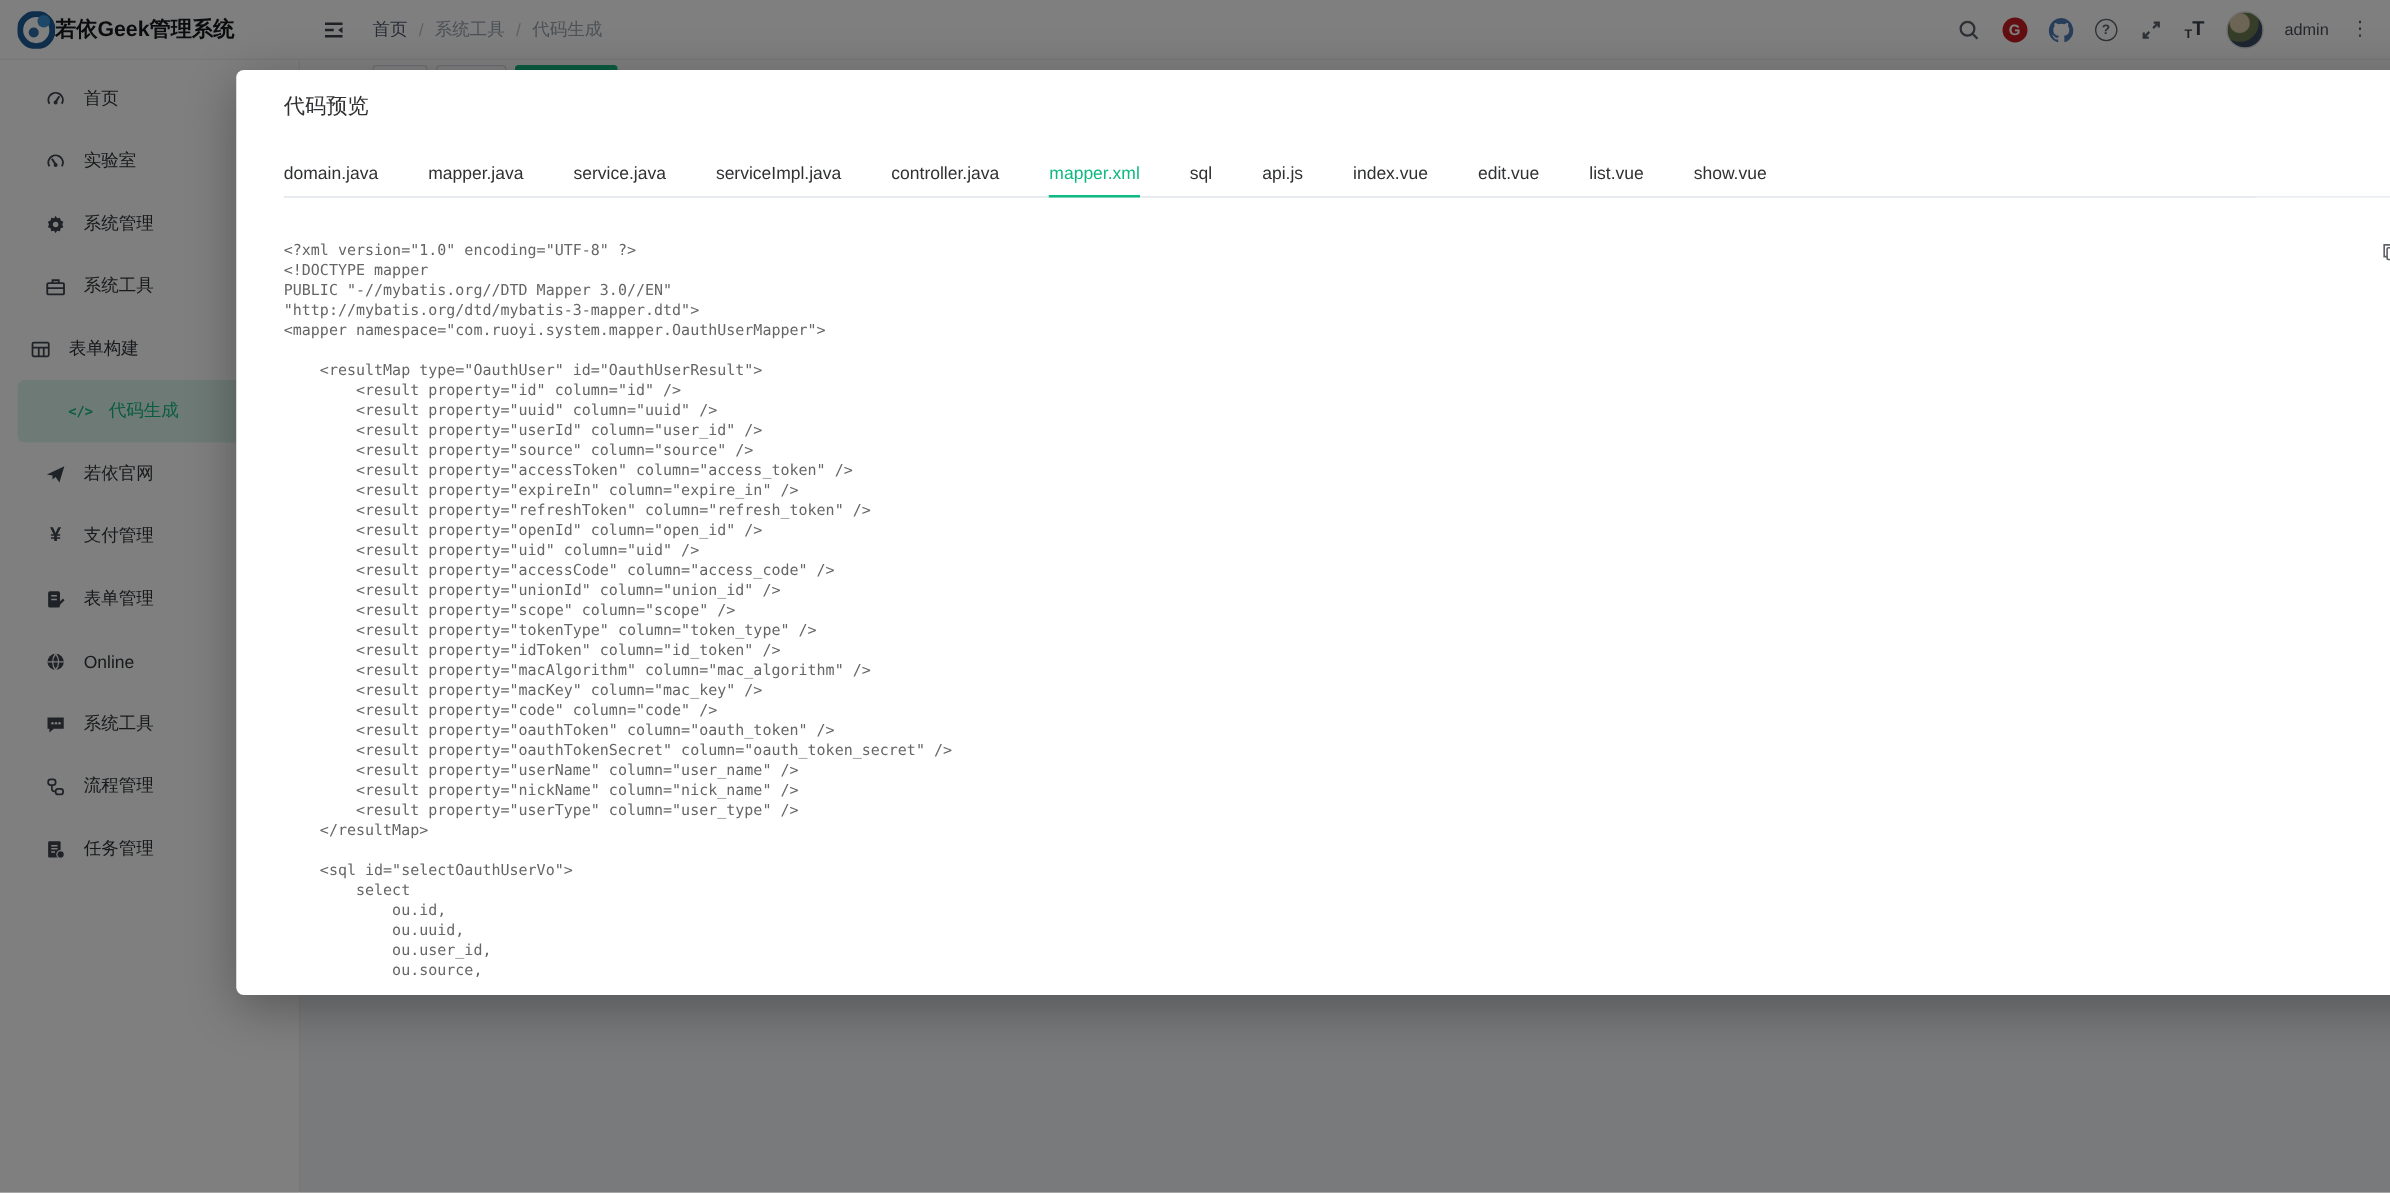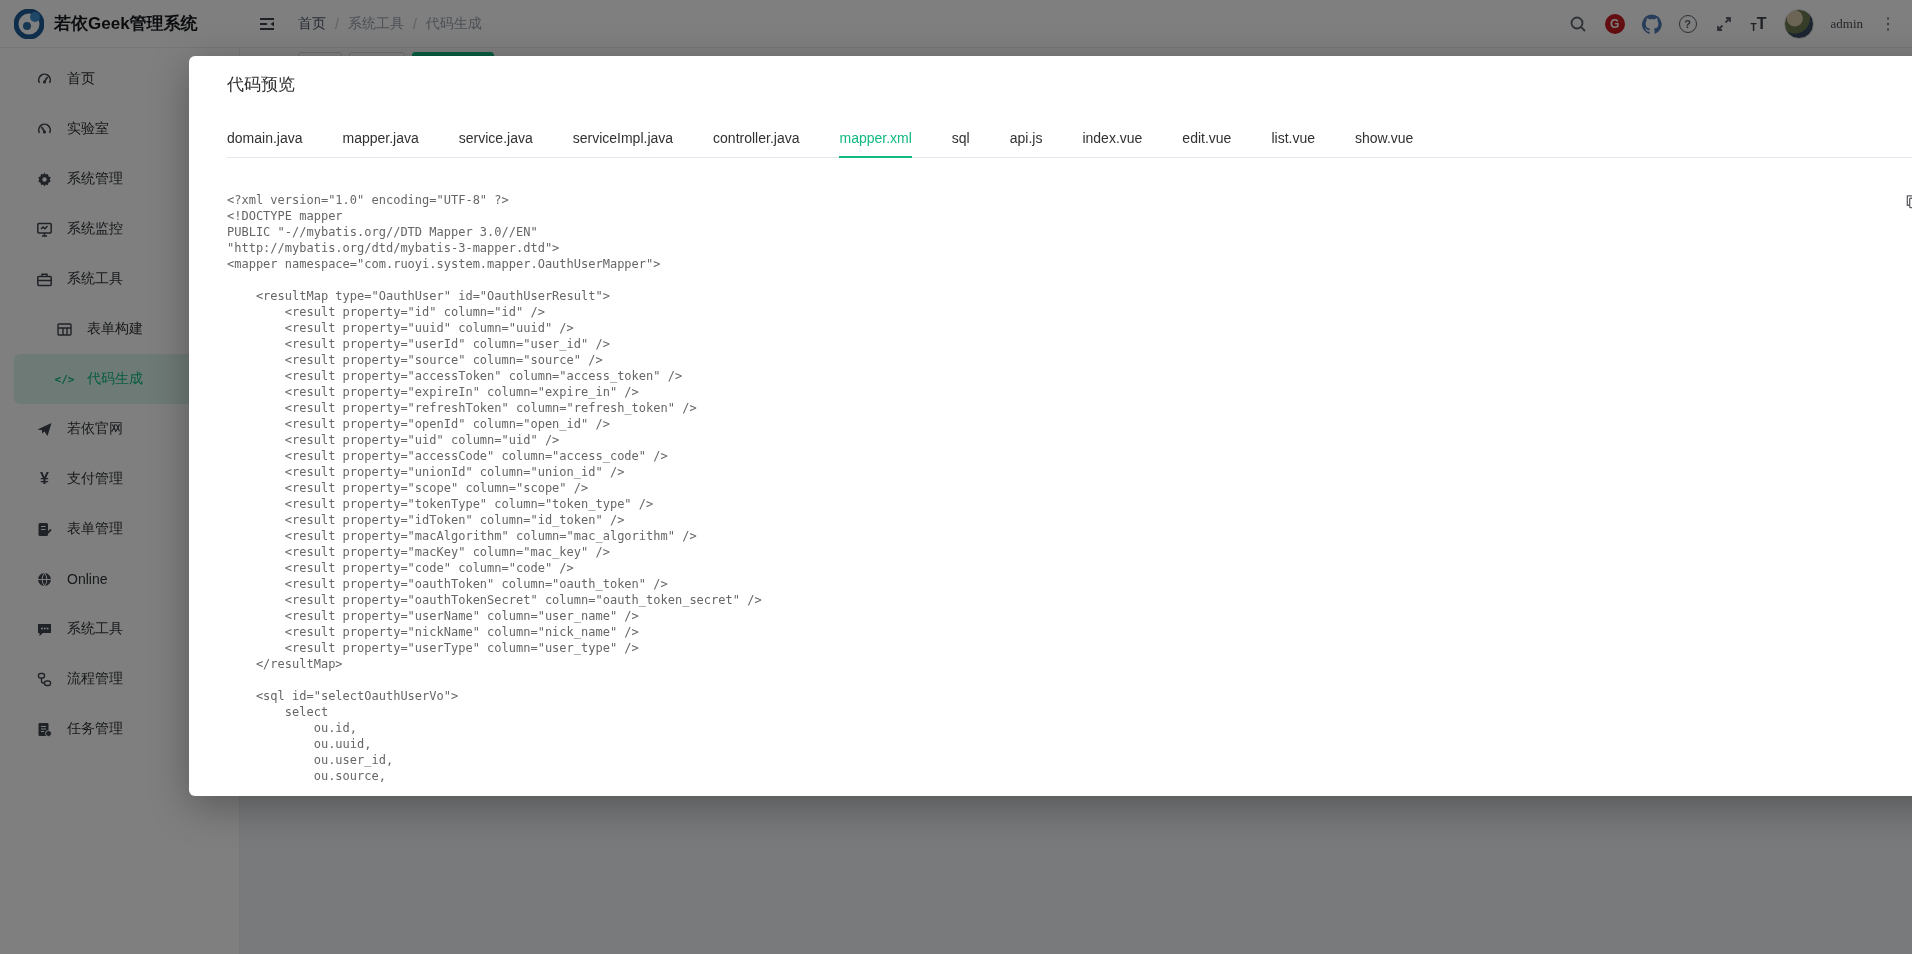--- a/index.html
+++ b/index.html
@@ -2,41 +2,41 @@
 <html style="--accent: #10b981;"><head>
 <meta charset="utf-8">
 <style>
   :root{ --accent:#10b981; --dim:rgba(0,0,0,.5); }
   *{box-sizing:border-box; margin:0; padding:0;}
   body{font-family:"Liberation Sans",sans-serif; background:#222;}
   .screen{position:relative; width:1912px; height:954px; background:#f3f4f6; overflow:hidden;}
 
   
   .app-header{position:absolute; left:0; top:0; width:1912px; height:48px; background:#fff; display:flex; align-items:center; z-index:1; border-bottom:1px solid #eee;}
-  .brand{width:240px; display:flex; align-items:center; gap:10px; padding-left:14px;}
+  .brand{width:240px; display:flex; align-items:center; padding-left:14px;}
   .logo{width:30px; height:30px; flex:0 0 30px;}
   .app-title{font-size:17px; font-weight:bold; color:#16191d; white-space:nowrap;}
   .fold{margin-left:18px; color:#3d424a; cursor:pointer; display:flex; align-items:center;}
   .crumb{display:flex; align-items:center; gap:9px; margin-left:22px; font-size:14px;}
   .crumb .c-home{color:#515a6e;} .crumb .c-sep{color:#c0c4cc;} .crumb .c-dim{color:#9aa3ad;}
   .hdr-right{margin-left:auto; display:flex; align-items:center; gap:17px; padding-right:16px; color:#5a6169;}
   .hicon{width:20px; height:20px; display:flex; align-items:center; justify-content:center; cursor:pointer;}
   .gitee{width:20px; height:20px; border-radius:50%; background:#c71d23; color:#fff; font-size:12px; font-weight:bold; display:flex; align-items:center; justify-content:center;}
   .qmark{width:18px; height:18px; border:1.6px solid #5a6169; border-radius:50%; font-size:11px; font-weight:bold; display:flex; align-items:center; justify-content:center;}
   .fontsz{font-weight:bold; color:#3d424a; display:flex; align-items:flex-end;}
   .fontsz .t-sm{font-size:10px;} .fontsz .t-lg{font-size:16px;}
   .avatar{width:30px; height:30px; border-radius:50%; background:radial-gradient(circle at 35% 30%, #d9c9a8 0 28%, #6d7b52 32% 55%, #3a4a63 58% 100%); border:1px solid #ddd;}
-  .uname{font-size:13px; color:#4a4f57;font-family:Liberation Serif, serif;}
+  .uname{font-size:13px; color:#4a4f57;}
   .dots{font-size:16px; color:#5a6169; letter-spacing:0; line-height:1;}
 
   
   .sidebar{position:absolute; left:0; top:48px; width:240px; bottom:0; background:#fff; z-index:1; border-right:1px solid #eee; padding-top:6px;}
   .m-item{height:50px; display:flex; align-items:center; gap:14px; padding-left:36px; font-size:14px; color:#2f3438; cursor:pointer;}
   .m-item .mi{color:#3f454d; width:17px; height:17px; flex:0 0 17px; display:flex; align-items:center; justify-content:center;}
-  .m-sub{padding-left:56px;}
+  .m-sub{padding-left:24px;}
   .m-active{margin:0 14px; padding-left:42px; border-radius:6px; background:rgba(16,185,129,.14); color:var(--accent);}
   .m-active .mi{color:var(--accent);}
   .code-glyph{font-size:11px; font-weight:bold; font-family:"DejaVu Sans Mono",monospace;}
   .yen-glyph{font-size:16px; font-weight:bold; line-height:1;}
 
   
   .content{position:absolute; left:240px; top:48px; right:0; bottom:0; background:#f3f4f6;}
   .tagsbar{position:absolute; left:0; top:0; right:0; height:34px; background:#fff; border-bottom:1px solid #e8e8e8; display:flex; align-items:center; gap:7px; padding-left:58px;}
   .tag{height:26px; display:flex; align-items:center; padding:0 9px; border:1px solid #d8dce5; background:#fff; font-size:12px; color:#495060; cursor:pointer; border-radius:3px;}
   .tag-active{background:var(--accent); border-color:var(--accent); color:#fff; gap:6px;}
@@ -149,30 +149,20 @@
       <span>实验室</span>
     </div>
     <div class="m-item">
       <span class="mi">
           <svg width="17" height="17" viewBox="0 0 17 17">
             <path fill="currentColor" d="M8.5 1.5l1.2 2 2.3-.4.5 2.3 2.2.9-.9 2.2.9 2.2-2.2.9-.5 2.3-2.3-.4-1.2 2-1.2-2-2.3.4-.5-2.3-2.2-.9.9-2.2-.9-2.2 2.2-.9.5-2.3 2.3.4z"></path>
             <circle cx="8.5" cy="8.5" r="2.2" fill="#fff"></circle>
           </svg>
         </span>
       <span>系统管理</span>
-    </div>
-    <div class="m-item">
-      <span class="mi">
-          <svg width="17" height="17" viewBox="0 0 17 17" fill="none" stroke="currentColor" stroke-width="1.5">
-            <rect x="1.8" y="2.5" width="13.4" height="9.5" rx="1"></rect>
-            <path d="M5 8l2-2 1.8 1.8L11.5 5"></path>
-            <path d="M6 15h5M8.5 12v3"></path>
-          </svg>
-        </span>
-      <span>系统监控</span>
     </div>
     <div class="m-item">
       <span class="mi">
           <svg width="17" height="17" viewBox="0 0 17 17" fill="none" stroke="currentColor" stroke-width="1.5">
             <rect x="1.8" y="5.5" width="13.4" height="9" rx="1"></rect>
             <path d="M6 5.5V3.2h5v2.3M1.8 9.5h13.4"></path>
           </svg>
         </span>
       <span>系统工具</span>
     </div>

